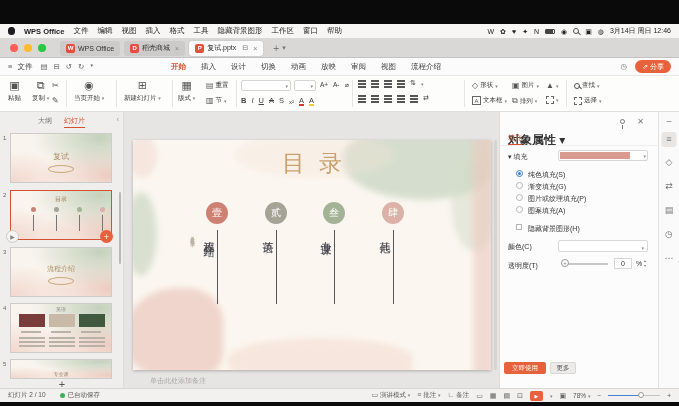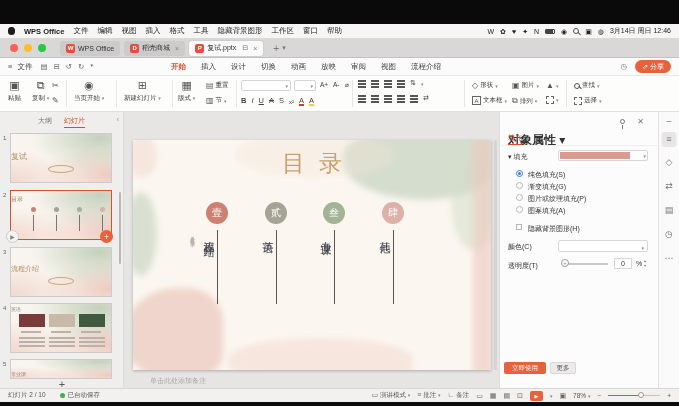--- a/index.html
+++ b/index.html
@@ -56,21 +56,21 @@
   .stabs{position:absolute;top:4px;left:0;width:100%;display:flex;gap:12px;justify-content:center;font-size:7px;color:#777;}
   .stab.on{color:#d4502e;border-bottom:1.5px solid #d4502e;padding-bottom:1px;}
   .collapse{position:absolute;right:4px;top:4px;color:#999;font-size:7px;}
   .thumb{position:absolute;left:10px;width:102px;height:50px;border:1px solid #ccc;background:
     radial-gradient(ellipse at 88% 8%, rgba(188,203,180,.85), transparent 55%),
     radial-gradient(ellipse at 100% 85%, rgba(233,188,176,.75), transparent 50%),
     radial-gradient(ellipse at 3% 95%, rgba(238,199,188,.6), transparent 45%),
     #f9f5ee;overflow:hidden;}
   .thumb.sel{border:1.5px solid #d4502e;}
   .tnum{position:absolute;left:3px;font-size:6px;color:#666;}
-  .ttitle{position:absolute;width:100%;color:#b08a60;}
+  .ttitle{position:absolute;width:100%;text-align:center;color:#b08a60;}
   .oval{position:absolute;left:50%;transform:translateX(-50%);width:26px;height:8px;border:1px solid #c9a87e;border-radius:50%;}
   .tdot{position:absolute;width:5px;height:5px;border-radius:50%;}
   .tline{position:absolute;width:1px;height:16px;background:#777;}
   .ovplay{position:absolute;width:13px;height:13px;border-radius:50%;background:#f6f4f2;border:1px solid #ccc;color:#888;font-size:6px;display:flex;align-items:center;justify-content:center;z-index:3;}
   .ovadd{position:absolute;width:13px;height:13px;border-radius:50%;background:#e8613d;color:#fff;font-size:9px;display:flex;align-items:center;justify-content:center;z-index:3;}
   .photo{position:absolute;width:26px;height:13px;}
   .gl{position:absolute;height:1.5px;background:#b9b2a8;}
   .addslide{position:absolute;left:0;width:124px;text-align:center;font-size:11px;color:#555;}
   .sscroll{position:absolute;right:2px;width:2px;background:#b9b8b7;border-radius:1px;}
   

